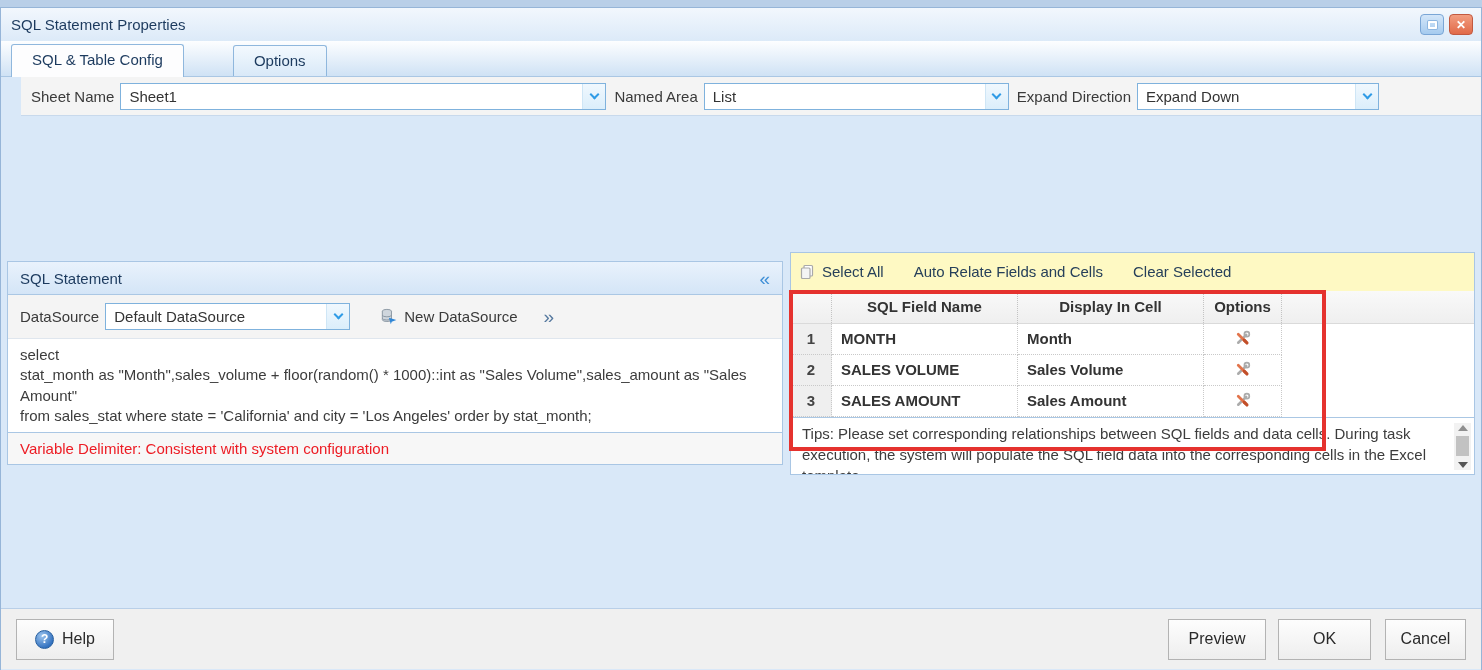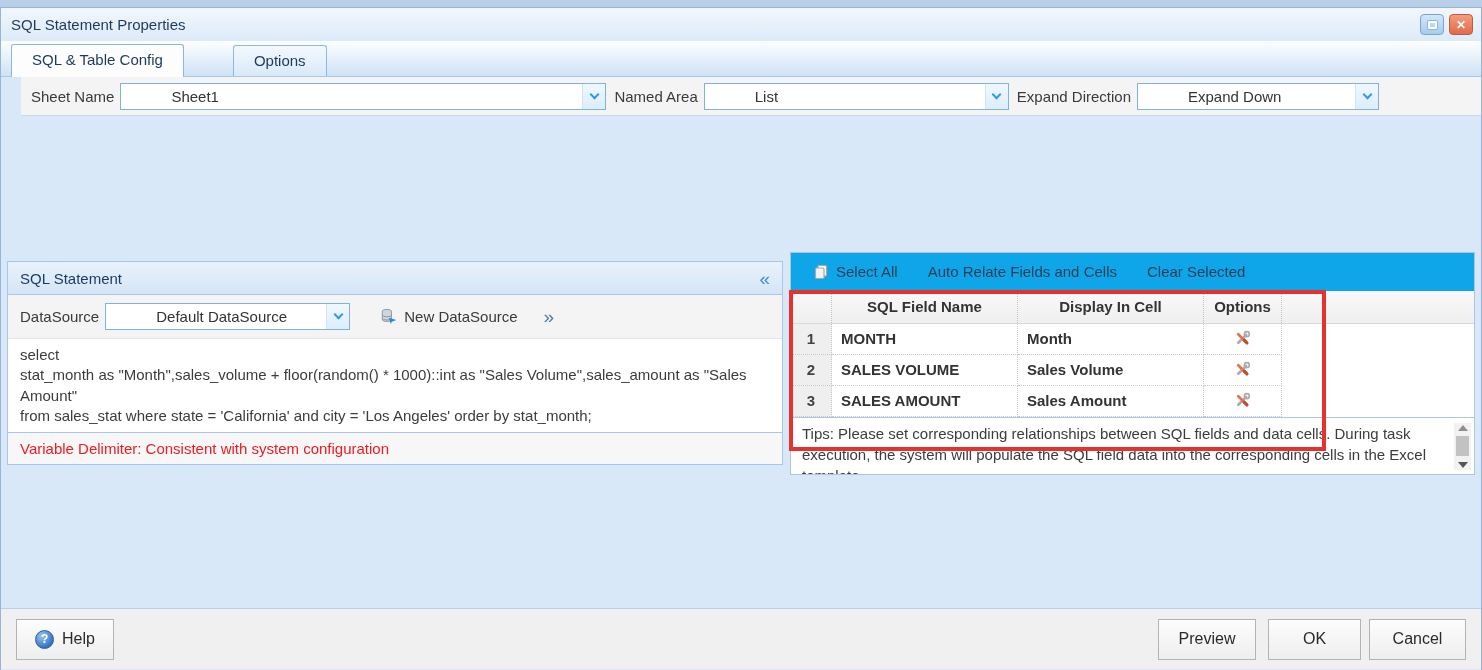--- a/index.html
+++ b/index.html
@@ -28,21 +28,21 @@
   .tab { font-size:15px; color:#1c3a5e; padding:6px 20px 7px 20px;
     border:1px solid #8fb7dd; border-bottom:none; border-radius:3px 3px 0 0; margin-right:4px; }
   .tab.active { background:#fdfdfe; position:relative; z-index:2; margin-bottom:-1px; padding-bottom:9px; }
   .tab.inactive { background:linear-gradient(#f3f9fe,#d9e9f8); }
 
   
   .formrow { height:39px; background:#f4f4f4; display:flex; align-items:center;
     padding:0 10px; border-bottom:1px solid #c8d9ec; flex:0 0 auto;margin-left:20px; }
   .lbl { font-size:15px; color:#3a3a3a; white-space:nowrap; }
   .combo { height:27px; background:#fff; border:1px solid #7fb2dd; display:flex;
-    align-items:center; margin:0 8px 0 6px;padding-left:42px; }
+    align-items:center; margin:0 8px 0 6px; }
   .combo .val { flex:1; font-size:15px; color:#333; padding:0 8px; overflow:hidden; white-space:nowrap; }
   .combo .dd { width:23px; height:100%; background:linear-gradient(#f0f8fe,#dbeefb);
     display:flex; align-items:center; justify-content:center; border-left:1px solid #cfe6f6; }
   .chev { width:7px; height:7px; border-right:2px solid #2f9be6; border-bottom:2px solid #2f9be6;
     transform:rotate(45deg); margin-top:-4px; }
 
   
   .main { flex:1; display:flex; gap:7px; padding:2px 6px 0 6px; background:#d9e8f8; min-height:0;align-items:center; }
   .panel { border:1px solid #a9c6e4; background:#fff; display:flex; flex-direction:column; min-height:0; }
   .panel-left { width:776px; flex:0 0 auto; }
@@ -57,22 +57,22 @@
     display:flex; align-items:center; padding:0 12px; flex:0 0 auto; }
   .newds { display:flex; align-items:center; gap:7px; margin-left:22px; font-size:15px; color:#3a3a3a; }
   .morebtn { margin-left:26px; color:#55789e; font-size:19px; line-height:1; }
 
   .sqltext { flex:1; padding:6px 12px; font-size:15px; line-height:1.35; color:#3c3c3c;
     white-space:pre-wrap; overflow:hidden; }
   .vardelim { height:32px; border-top:1px solid #aac7e4; background:#f7f7f7;
     color:#ed1c24; font-size:15px; line-height:31px; padding:0 12px; flex:0 0 auto; }
 
   
-  .rtoolbar { height:38px; background:#0ea5e9; display:flex; align-items:center;
-    padding:0 22px; flex:0 0 auto; }
+  .rtoolbar { height:38px; background:#fef9c3; display:flex; align-items:center;
+    padding:0 8px; flex:0 0 auto; }
   .tool-item { display:flex; align-items:center; gap:7px; font-size:15px;
     color:#27405a; margin-right:30px; white-space:nowrap; }
 
   .grid { flex:0 0 auto;font-weight:bold; }
   .grid-hdr { display:flex; height:33px; background:linear-gradient(#f9f9f9,#efefef);
     border-bottom:1px solid #dadada; align-items:stretch; }
   .grid-hdr .hc { display:flex; align-items:center; justify-content:center;
     font-size:15px; color:#333; border-right:1px dotted #c3c3c3; }
   .c-num { width:41px; } .c-field { width:186px; } .c-cell { width:186px; } .c-opt { width:78px; }
   .grid-row { display:flex; height:31px; align-items:stretch; }
@@ -102,21 +102,21 @@
     font-size:16px; color:#2a2a2a; display:flex; align-items:center; justify-content:center;
     font-family:"Liberation Sans", sans-serif; cursor:default; }
   .btn-help { width:98px; gap:8px; }
   .qicon { width:19px; height:19px; border-radius:50%;
     background:radial-gradient(circle at 35% 30%, #9cc4ee, #2f6fbe 75%);
     color:#fff; font-size:12px; font-weight:bold; display:flex; align-items:center; justify-content:center;
     border:1px solid #275f9f; }
   .spacer { flex:1; }
   .btn-preview { width:98px; margin-left:10px; }
   .btn-ok { width:93px; margin-left:12px; }
-  .btn-cancel { width:97px; margin-left:8px; }
+  .btn-cancel { width:81px; margin-left:14px; }
 
   .bottomframe { height:7px; background:#d9e8f8; flex:0 0 auto; }
 </style>
 </head>
 <body>
 
 <div class="dialog">
 
   <div class="titlebar">
     <div class="title">SQL Statement Properties</div>

